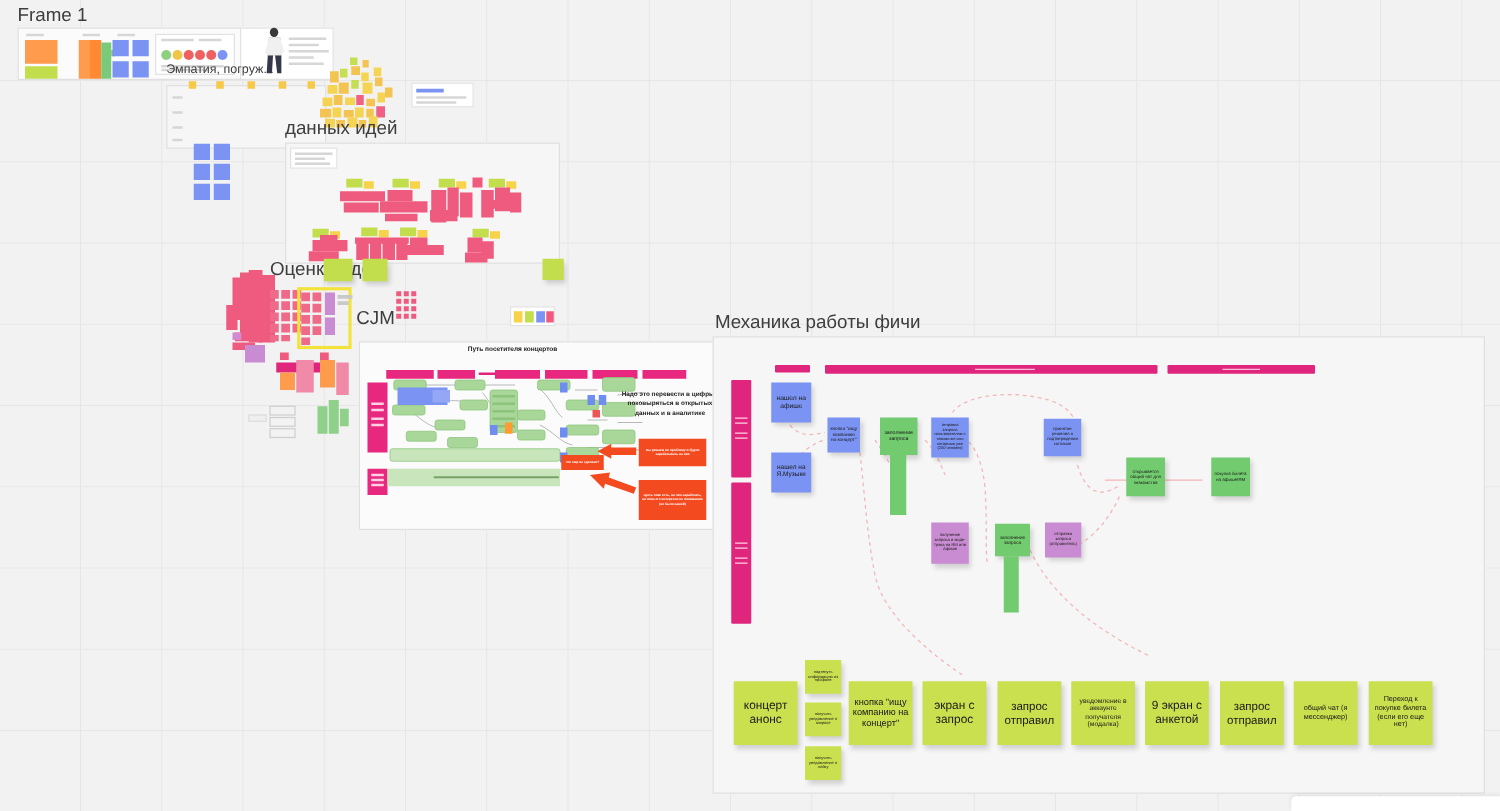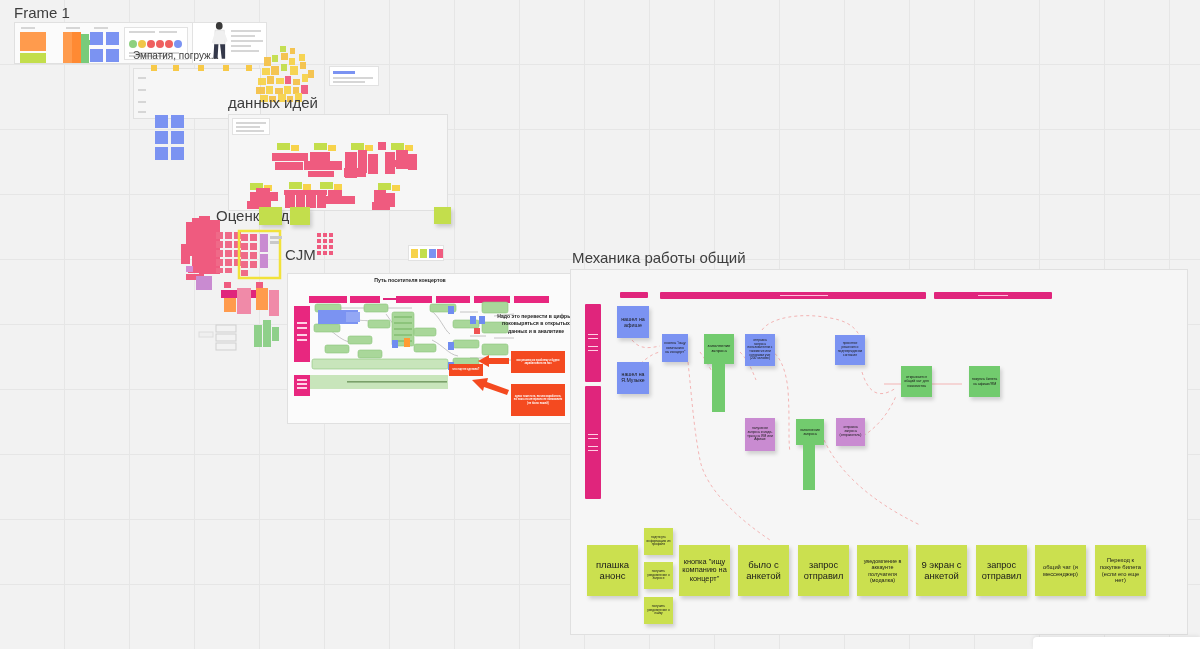--- a/index.html
+++ b/index.html
@@ -447,21 +447,21 @@
   <div class="redbox" style="left:511px;top:351px;width:54px;height:22px;">мы решаем их проблему и будем зарабатывать на них</div>
   <div class="redbox" style="left:511px;top:384px;width:54px;height:32px;">здесь тоже есть, на чем заработать, но пока это интересно не пониманию (не было нашей)</div>
 
   <svg class="overlay" width="1200" height="649">
     <g fill="#f44a20">
       <path d="M509 358 L489 358 L489 355 L478 361 L489 367 L489 364 L509 364 Z"></path>
       <path d="M509 390 L487 382 L488 378 L472 380 L483 391 L484 387 L507 395 Z"></path>
     </g>
   </svg>
 
-  <div class="frame-title" style="left:572px; top:249px; font-size:15px;">Механика работы общий</div>
+  <div class="frame-title" style="left:572px; top:249px; font-size:15px;">Механика работы фичи</div>
   <div class="frame-box" style="left:570px; top:269px; width:618px; height:366px;"></div>
 
   <div class="pinkbar" style="left:620px;top:292px;width:28px;height:6px;"></div>
   <div class="pinkbar" style="left:660px;top:292px;width:266px;height:7px;">
     <div style="position:absolute;left:120px;top:2.6px;width:48px;height:1.4px;background:#ffbcd9;"></div>
   </div>
   <div class="pinkbar" style="left:934px;top:292px;width:118px;height:7px;">
     <div style="position:absolute;left:44px;top:2.6px;width:30px;height:1.4px;background:#ffbcd9;"></div>
   </div>
 
@@ -507,28 +507,28 @@
   <div class="sticky blue" style="left:835px;top:335px;width:30px;height:30px;font-size:3.4px;">принятие решения о подтверждении согласия</div>
 
   <div class="sticky purple" style="left:745px;top:418px;width:30px;height:33px;font-size:3.3px;">получение запроса и моде-трэка на ЯМ или Афише</div>
   <div class="sticky green" style="left:796px;top:419px;width:28px;height:26px;font-size:3.7px;">заполнение запроса</div>
   <div class="blk" style="left:803px;top:445px;width:12px;height:45px;background:#72cb6e;"></div>
   <div class="sticky purple" style="left:836px;top:418px;width:29px;height:28px;font-size:3.4px;">отправка запроса (отправитель)</div>
 
   <div class="sticky green" style="left:901px;top:366px;width:31px;height:31px;font-size:3.6px;">открывается общий чат для знакомства</div>
   <div class="sticky green" style="left:969px;top:366px;width:31px;height:31px;font-size:3.6px;">покупка билета на афише/ЯМ</div>
 
-  <div class="sticky lime2" style="left:587px;top:545px;width:51px;height:51px;font-size:9.5px;">плашка анонс</div>
+  <div class="sticky lime2" style="left:587px;top:545px;width:51px;height:51px;font-size:9.5px;">концерт анонс</div>
 
   <div class="sticky lime2" style="left:644px;top:528px;width:29px;height:27px;font-size:3.2px;">подтянуть информацию из профиля</div>
   <div class="sticky lime2" style="left:644px;top:562px;width:29px;height:27px;font-size:3.2px;">получить уведомление о запросе</div>
   <div class="sticky lime2" style="left:644px;top:597px;width:29px;height:27px;font-size:3.2px;">получить уведомление о лайку</div>
 
   <div class="sticky lime2" style="left:679px;top:545px;width:51px;height:51px;font-size:7.4px;">кнопка "ищу компанию на концерт"</div>
-  <div class="sticky lime2" style="left:738px;top:545px;width:51px;height:51px;font-size:9.5px;">было с анкетой</div>
+  <div class="sticky lime2" style="left:738px;top:545px;width:51px;height:51px;font-size:9.5px;">экран с запрос</div>
   <div class="sticky lime2" style="left:798px;top:545px;width:51px;height:51px;font-size:9.2px;">запрос отправил</div>
   <div class="sticky lime2" style="left:857px;top:545px;width:51px;height:51px;font-size:5.4px;">уведомление в аккаунте получателя (модалка)</div>
   <div class="sticky lime2" style="left:916px;top:545px;width:51px;height:51px;font-size:9.5px;">9 экран с анкетой</div>
   <div class="sticky lime2" style="left:976px;top:545px;width:51px;height:51px;font-size:9.2px;">запрос отправил</div>
   <div class="sticky lime2" style="left:1035px;top:545px;width:51px;height:51px;font-size:5.8px;">общий чат (я мессенджер)</div>
   <div class="sticky lime2" style="left:1095px;top:545px;width:51px;height:51px;font-size:5.8px;">Переход к покупке билета (если его еще нет)</div>
 
   <div class="bottompanel" style="left:1033px;top:637px;width:167px;height:12px;"></div>
 
 </div>

